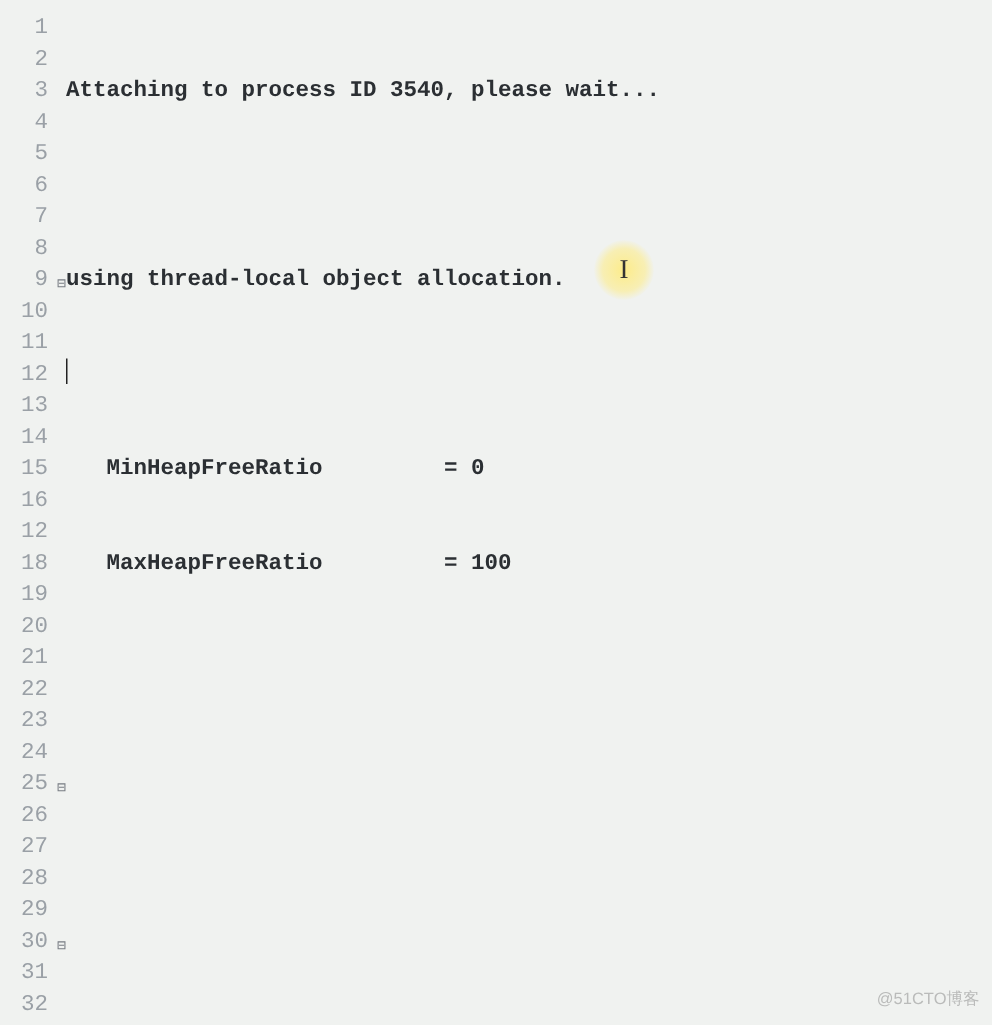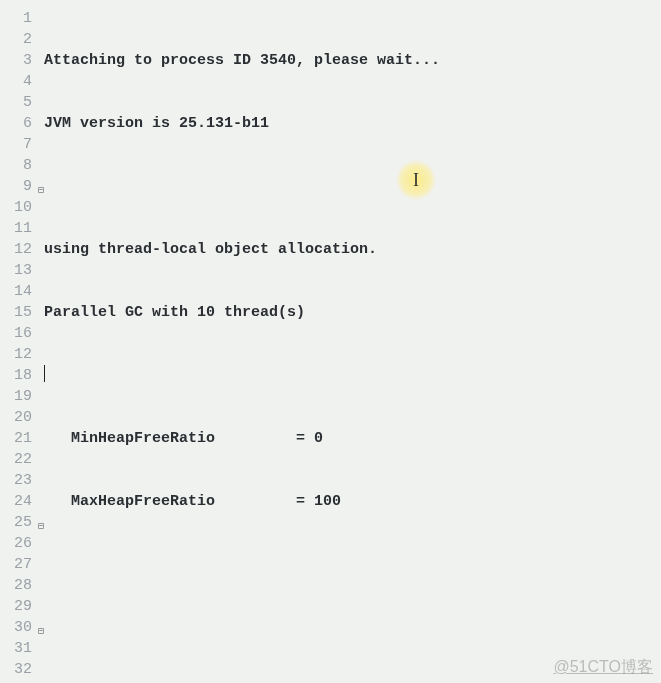--- a/index.html
+++ b/index.html
@@ -77,23 +77,22 @@
     background: #222;
     vertical-align: -3px;
     margin-right: 0;
   }
   .watermark {
     position: absolute;
     right: 8px;
     bottom: 6px;
     color: rgba(120,120,120,0.45);
     font-family: Arial, sans-serif;
-    font-size: 16px;
+    font-size: 11px;
     pointer-events: none;
-    text-decoration: underline;
   }
 </style>
 </head>
 <body>
 
 <div class="editor">
   <div class="gutter">
     <div class="ln"><span>1</span></div>
     <div class="ln"><span>2</span></div>
     <div class="ln"><span>3</span></div>
@@ -122,24 +121,22 @@
     <div class="ln"><span>26</span></div>
     <div class="ln"><span>27</span></div>
     <div class="ln"><span>28</span></div>
     <div class="ln"><span>29</span></div>
     <div class="ln"><span>30</span><span class="fold">⊟</span></div>
     <div class="ln"><span>31</span></div>
     <div class="ln"><span>32</span></div>
   </div>
   <div class="code">
     <div class="line">Attaching to process ID 3540, please wait...</div>
-    <div class="line">JVM version is 25.131-b11</div>
     <div class="line"></div>
     <div class="line">using thread-local object allocation.</div>
-    <div class="line">Parallel GC with 10 thread(s)</div>
     <div class="line caret"></div>
     <div class="line">   MinHeapFreeRatio         = 0</div>
     <div class="line">   MaxHeapFreeRatio         = 100</div>
     
     
     
     
     
     
     

